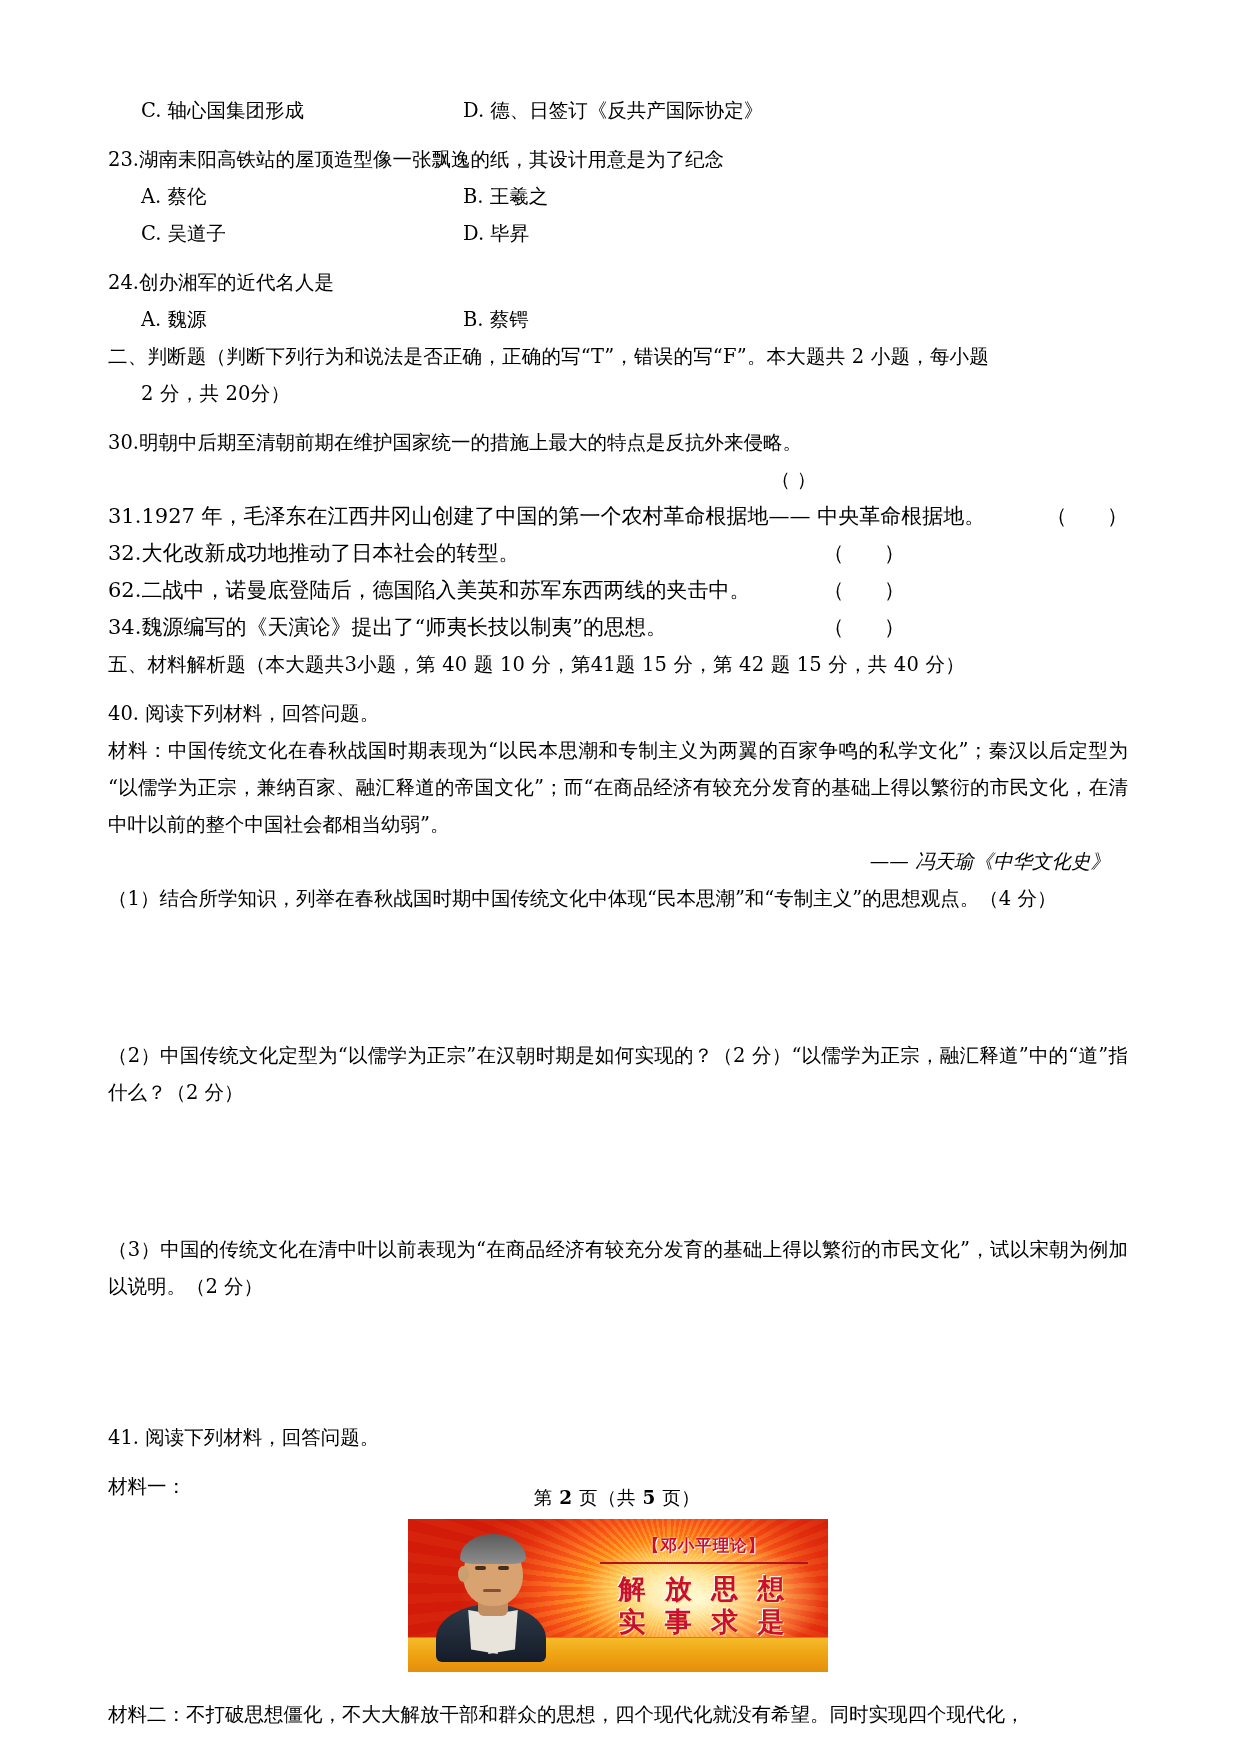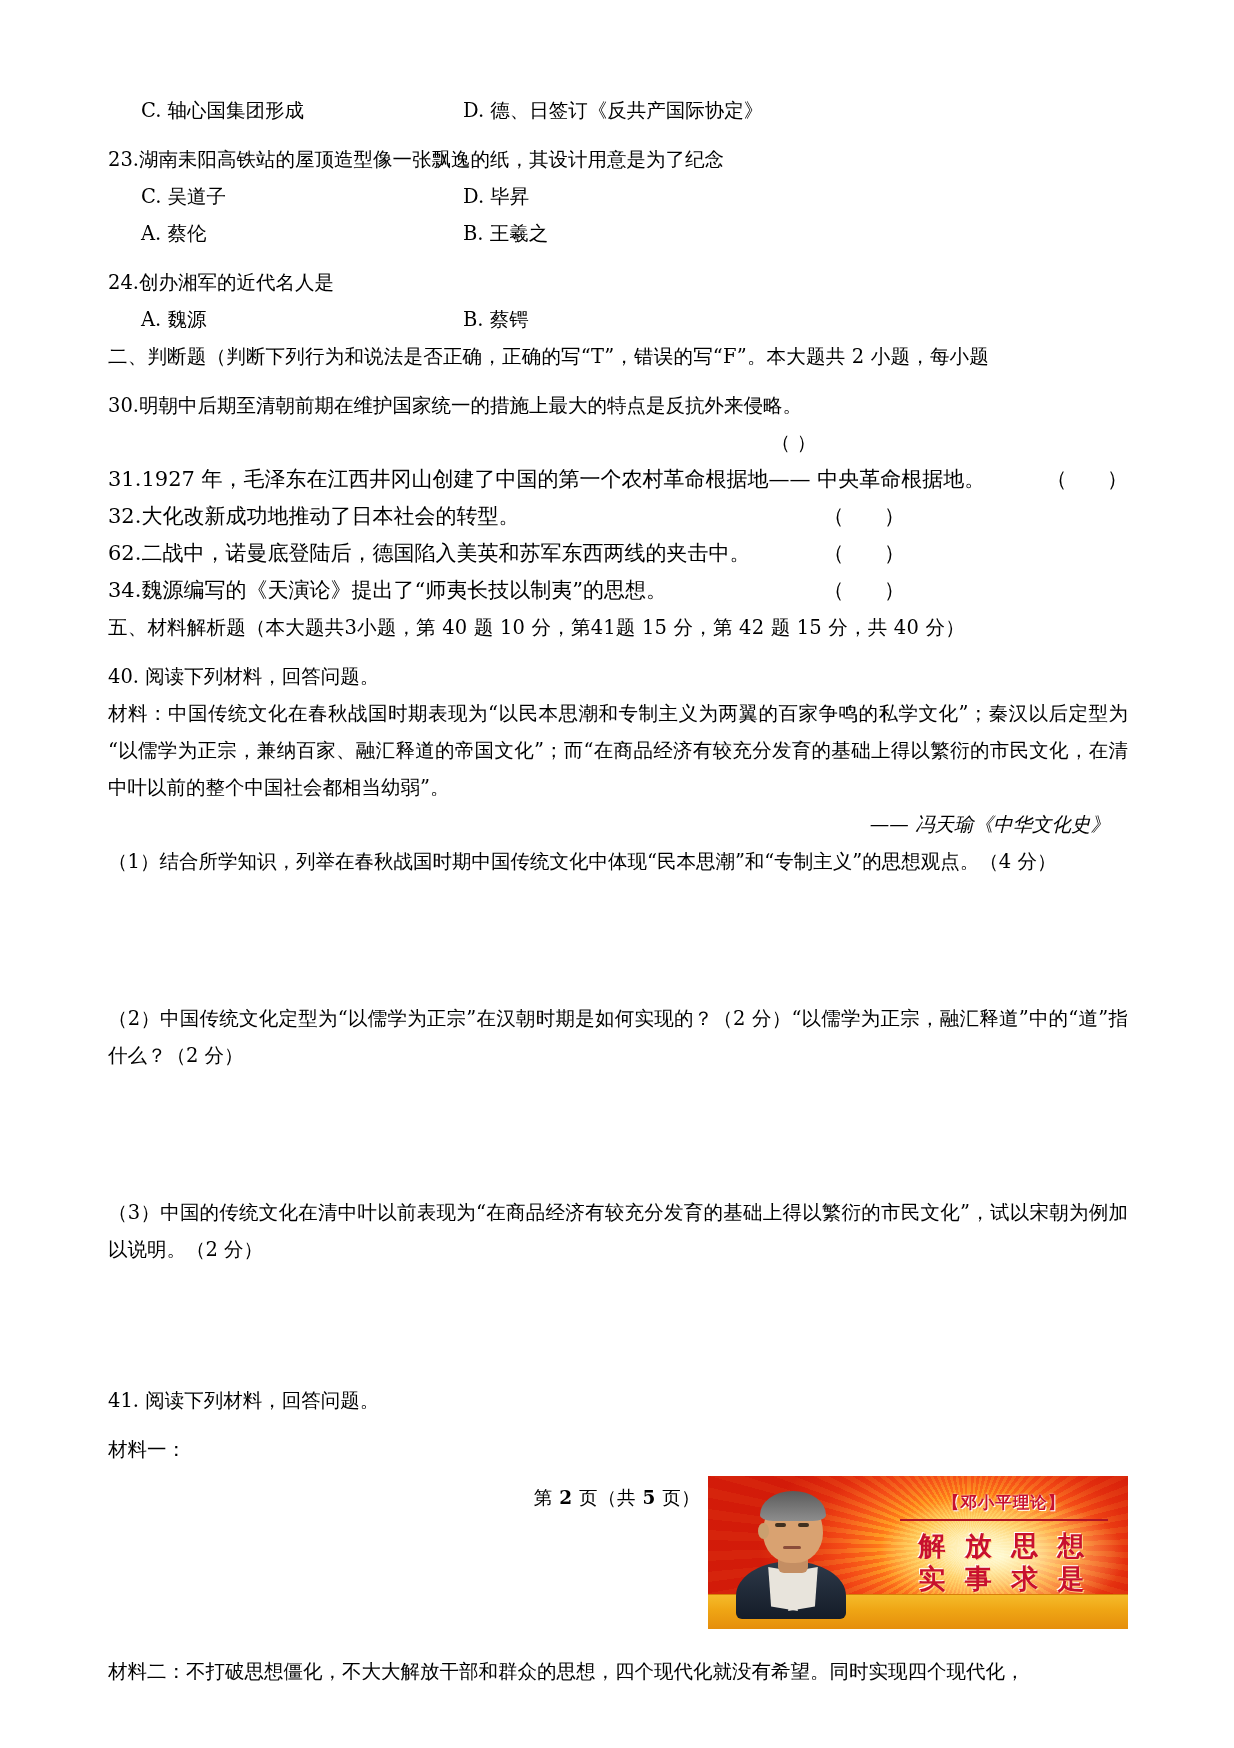--- a/index.html
+++ b/index.html
@@ -78,22 +78,22 @@
   }
   .justify2 {
     font-size: 19.5px;
     line-height: 37px;
     text-align: justify;
     text-justify: inter-ideograph;
   }
   
   .poster-wrap {
     display: flex;
-    justify-content: flex-end;
-    margin-top: 8px;
+    justify-content: center;
+    margin-top: 14px;
   }
   .poster {
     position: relative;
     width: 420px;
     height: 153px;
     overflow: hidden;
     background: radial-gradient(ellipse 210px 120px at 62% 46%,
         #fff6d8 0%, #ffe9a8 12%, #ffc24a 26%, #ff8a1e 42%,
         #f4571a 60%, #e03310 78%, #cf1f0a 100%);
   }
@@ -240,37 +240,38 @@
 
     <div class="optrow">
       <span class="oa">C. 轴心国集团形成</span>
       <span class="ob">D. 德、日签订《反共产国际协定》</span>
     </div>
 
     <div class="qline">
       <span>23.</span><span>湖南耒阳高铁站的屋顶造型像一张飘逸的纸，其设计用意是为了纪念</span>
     </div>
     <div class="optrow">
+      <span class="oa">A. 蔡伦</span>
+      <span class="ob">B. 王羲之</span>
+    </div>
+    <div class="optrow">
       <span class="oa">C. 吴道子</span>
       <span class="ob">D. 毕昇</span>
-    </div>
-    <div class="optrow">
-      <span class="oa">A. 蔡伦</span>
-      <span class="ob">B. 王羲之</span>
     </div>
 
     <div class="qline">
       <span>24.</span><span>创办湘军的近代名人是</span>
     </div>
     <div class="optrow">
       <span class="oa">A. 魏源</span>
       <span class="ob">B. 蔡锷</span>
     </div>
 
     <div class="line">二、判断题（判断下列行为和说法是否正确，正确的写“T”，错误的写“F”。本大题共 2 小题，每小题</div>
+    <div class="line" style="padding-left:33px;">2 分，共 20分）</div>
 
     <div class="qline">
       <span>30.</span><span>明朝中后期至清朝前期在维护国家统一的措施上最大的特点是反抗外来侵略。</span>
     </div>
     <div class="paren-only">（      ）</div>
 
     <div class="tfrow">
       <span class="txt">31.</span>
         <span class="txt">1927 年，毛泽东在江西井冈山创建了中国的第一个农村革命根据地——  中央革命根据地。</span>
       <span class="spacer"></span>

